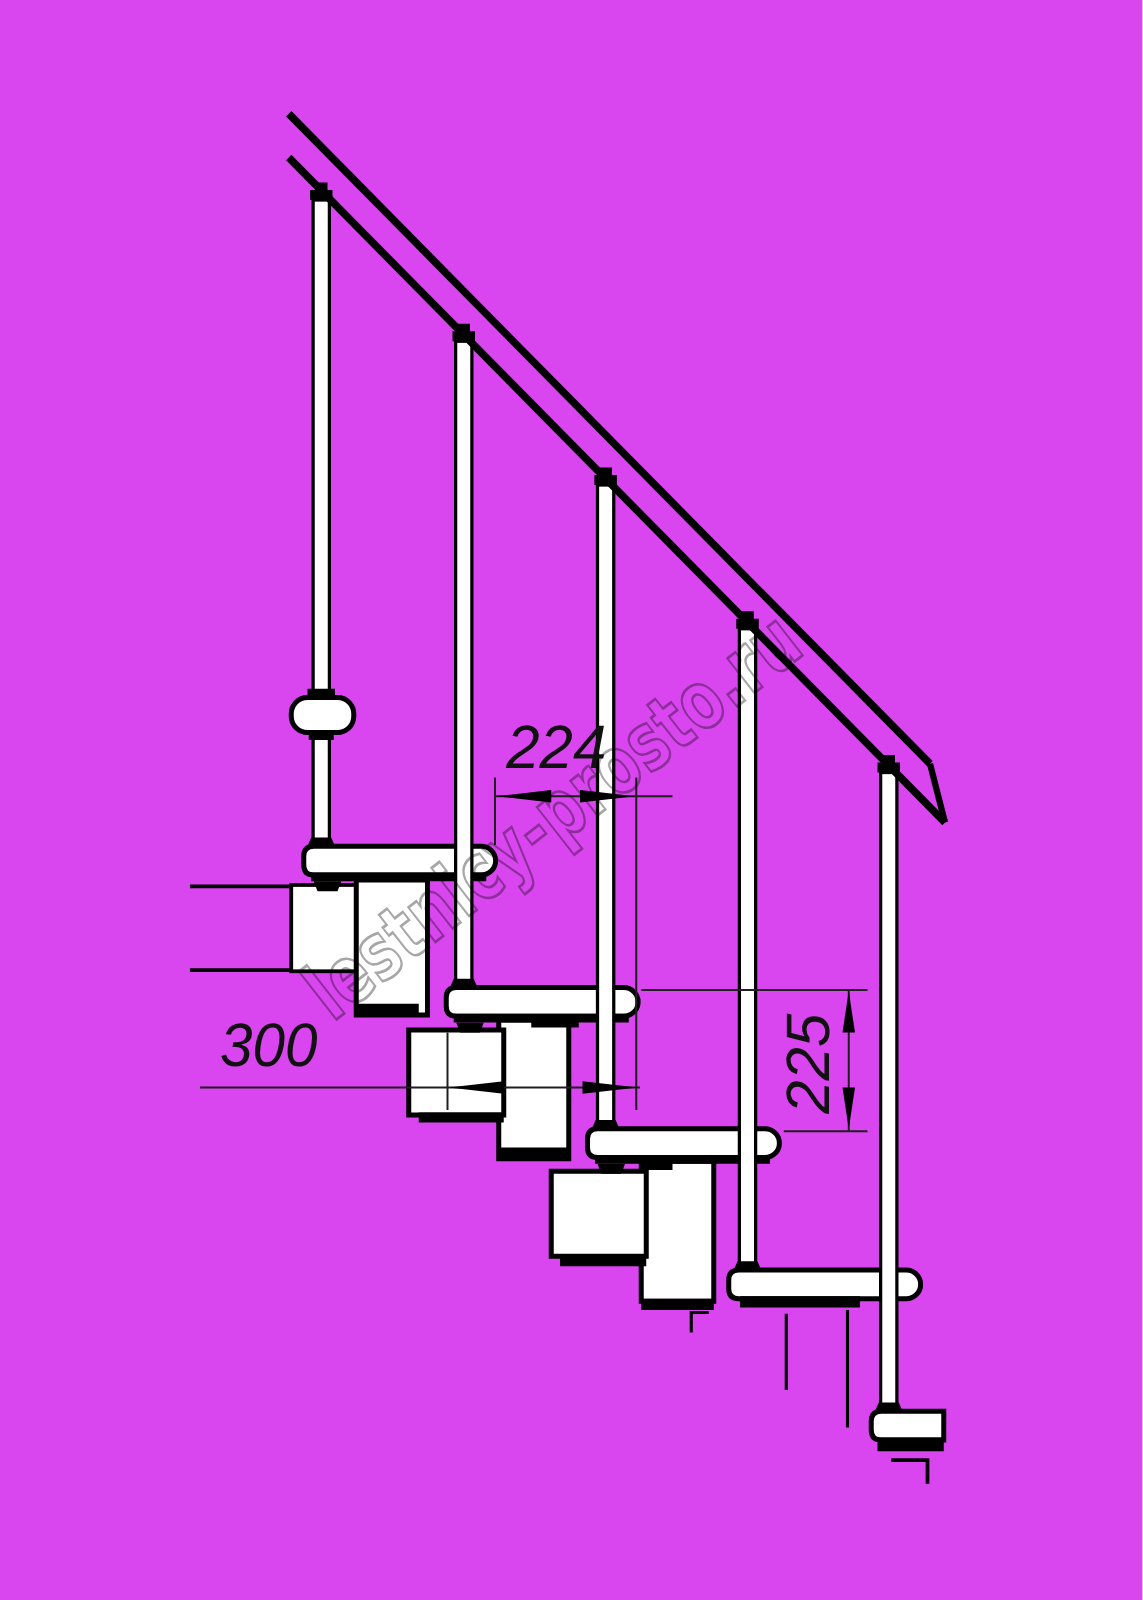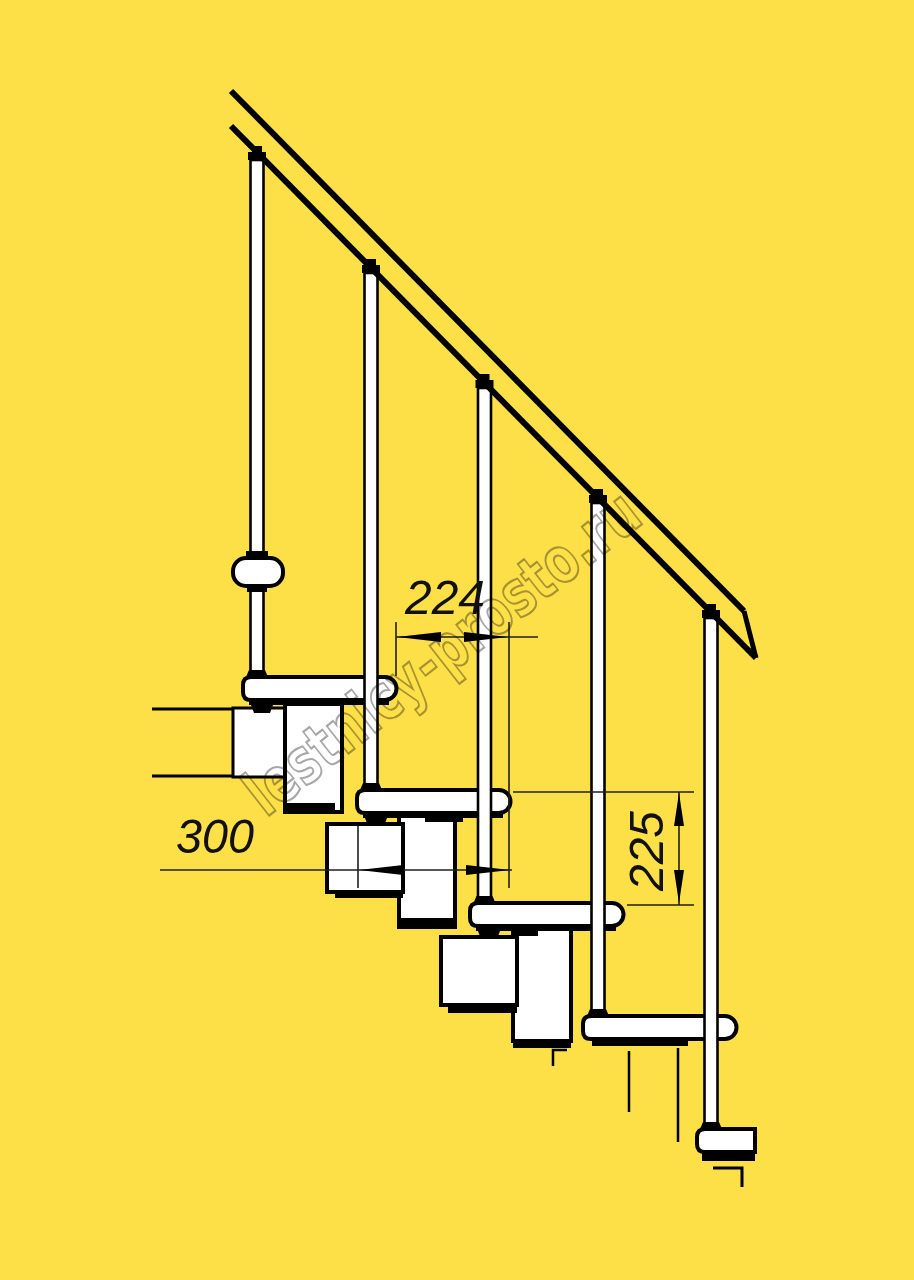--- a/index.html
+++ b/index.html
@@ -5,21 +5,21 @@
   html, body {
     margin: 0;
     padding: 0;
     background: #ffffff;
     font-family: "Liberation Sans", sans-serif;
   }
   .canvas {
     position: relative;
     width: 914px;
     height: 1280px;
-    background: #fde047;
+    background: #d946ef;
     overflow: hidden;
   }
   svg { display: block; }
   .ink   { stroke: #000000; fill: none; }
   .fillw { fill: #ffffff; stroke: #000000; }
   .solid { fill: #000000; stroke: none; }
   .dimln { stroke: #1f1f1f; stroke-width: 1.6; fill: none; }
   .dimtx {
     font-family: "Liberation Sans", sans-serif;
     font-style: italic;

